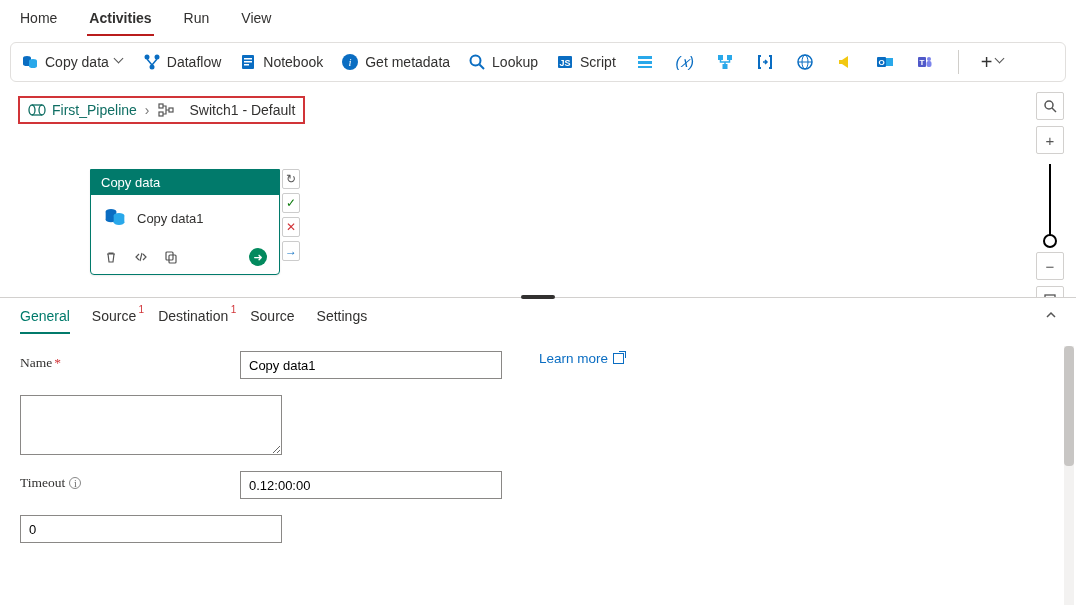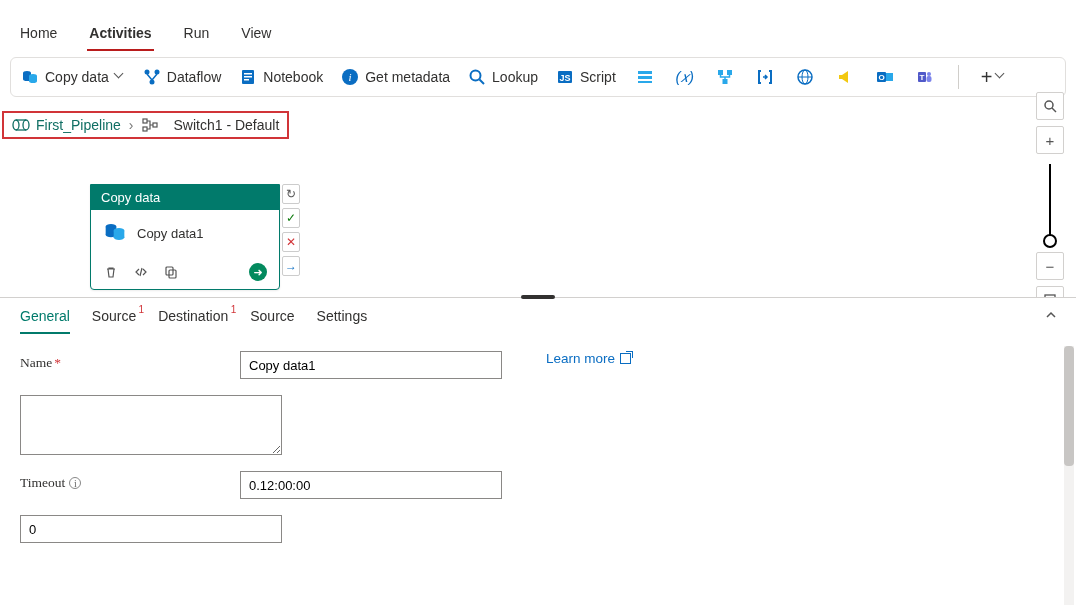--- a/index.html
+++ b/index.html
@@ -18,21 +18,20 @@
   .top-tabs {
     display: flex;
     gap: 28px;
     padding: 6px 18px 0 18px;
     font-size: 14px;
   }
   .top-tab {
     padding: 4px 2px 8px 2px;
     cursor: pointer;
     color: #323130;
-    margin-top: 15px;
   }
   .top-tab.active {
     border-bottom: 2px solid #b91c1c;
     font-weight: 700;
   }
 
   
   .ribbon {
     margin: 6px 10px 0 10px;
     border: 1px solid #e1dfdd;
@@ -91,21 +90,21 @@
   .plus-more {
     display: flex;
     align-items: center;
     gap: 4px;
     cursor: pointer;
   }
   .plus-glyph { font-size: 20px; font-weight: 300; color: #333; }
 
   
   .breadcrumb-wrap {
-    margin: 14px 0 0 2px;
+    margin: 14px 0 0 18px;
     border: 2px solid #d13438;
     padding: 4px 8px;
     display: inline-flex;
     align-items: center;
     gap: 8px;
     font-size: 14px;
   }
   .breadcrumb-link { color: #0f6e63; display: flex; align-items: center; gap: 6px; cursor: pointer; }
   .breadcrumb-sep { color: #767676; }
   .breadcrumb-current { color: #323130; display: flex; align-items: center; gap: 16px; }
@@ -318,21 +317,21 @@
     height: 60px;
     resize: both;
   }
   .learn-more {
     color: #0a6dc2;
     font-size: 13.5px;
     cursor: pointer;
     display: inline-flex;
     align-items: center;
     gap: 5px;
-    margin-left: 24px;
+    margin-left: 17px;
   }
   .ext-icon {
     width: 11px; height: 11px;
     border: 1.2px solid #0a6dc2;
     position: relative;
   }
   .ext-icon::after {
     content: "";
     position: absolute;
     top: -3px; right: -3px;

